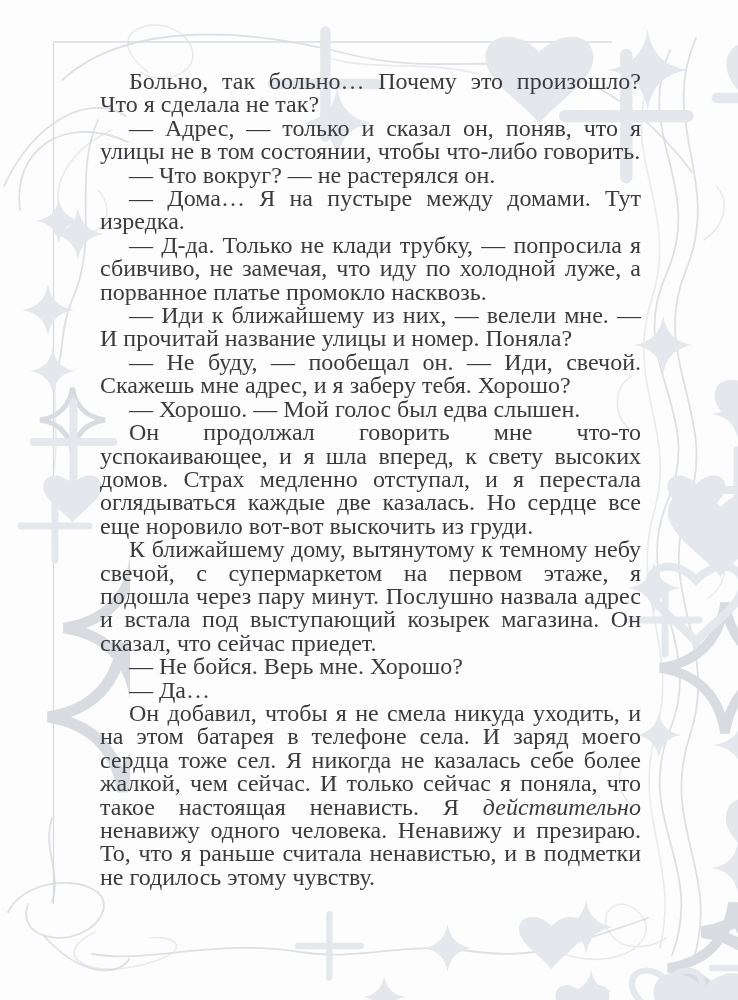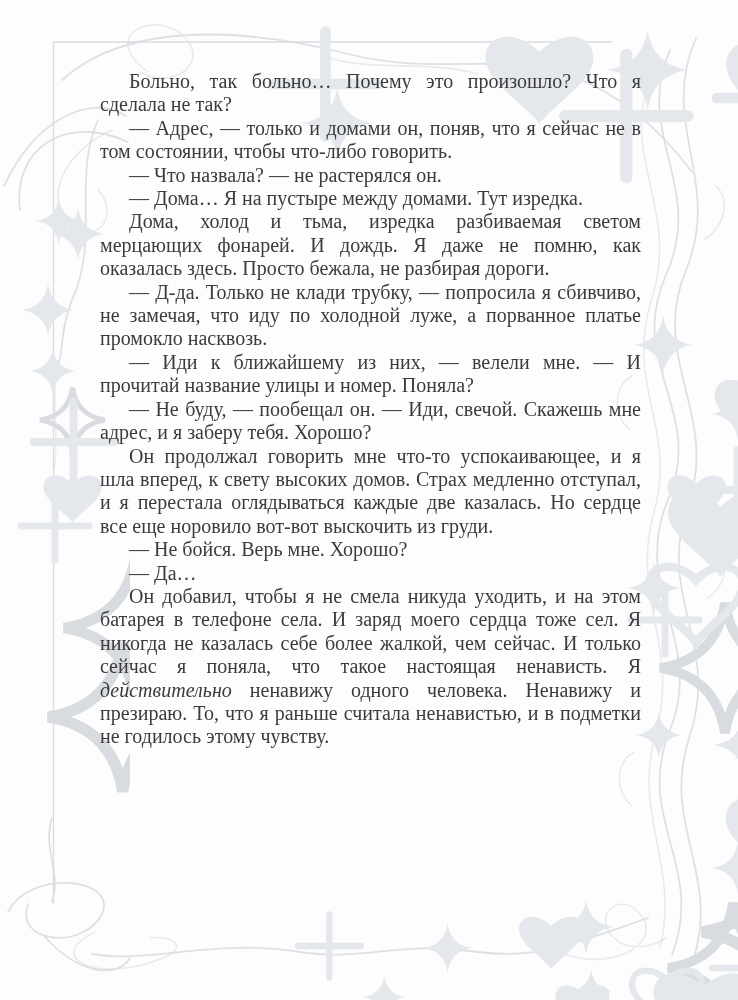--- a/index.html
+++ b/index.html
@@ -27,21 +27,21 @@
   .fo { fill:none; stroke:var(--ornament-light,#e0e3e8); stroke-width:1.6;
         vector-effect:non-scaling-stroke; }
   .pl { fill:none; stroke:var(--ornament-light,#e0e3e8); stroke-width:1.4;
         stroke-linecap:round; vector-effect:non-scaling-stroke; }
   .fr { stroke:var(--frame,#d9dcdf); stroke-width:1.3; fill:none; }
 
   .text-block {
     position:absolute;
     left:100px; top:70px; width:541px;
     color:var(--text,#3b3b3e);
-    font-size:20px;
+    font-size:24px;
     line-height:23.4px;
     text-align:justify;
     z-index:2;
     hyphens:auto; -webkit-hyphens:auto;
   }
   .para { margin:0; text-indent:29px; }
   .para em { font-style:italic; }
 </style>
 </head>
 <body>
@@ -164,26 +164,27 @@
     <use href="#sym-heart" class="fl" transform="translate(330 28) scale(0.6)"></use>
     <use href="#sym-heart" class="fl" transform="translate(398 98) scale(0.5)"></use>
     <use href="#sym-heart" class="fl" transform="translate(527 58) scale(0.7)"></use>
     <use href="#sym-plus" class="pl" transform="translate(108 30) scale(0.6)"></use>
     <use href="#sym-plus" class="pl" transform="translate(522 52) scale(0.6)"></use>
     <use href="#sym-plus" class="pl" transform="translate(585 88) scale(0.6)"></use>
   </svg>
 
   <div class="text-block" lang="ru">
       <p class="para"><span>Больно, так больно… Почему это произошло? Что я сделала не так?</span></p>
-      <p class="para"><span>— Адрес, — только и домами он, поняв, что я сейчас не в том состоянии, чтобы что-либо говорить.</span></p>
-      <p class="para"><span>— Что назвала? — не растерялся он.</span></p>
+      <p class="para"><span>— Адрес, — только и сказал он, поняв, что я улицы не в том состоянии, чтобы что-либо говорить.</span></p>
+      <p class="para"><span>— Что вокруг? — не растерялся он.</span></p>
       <p class="para"><span>— Дома… Я на пустыре между домами. Тут изредка.</span></p>
-      <p class="para"><span>Дома, холод и тьма, изредка разбиваемая светом мерцающих фонарей. И дождь. Я даже не помню, как оказалась здесь. Просто бежала, не разбирая дороги.</span></p>
       <p class="para"><span>— Д-да. Только не клади трубку, — попросила я сбивчиво, не замечая, что иду по холодной луже, а порванное платье промокло насквозь.</span></p>
       <p class="para"><span>— Иди к ближайшему из них, — велели мне. — И прочитай название улицы и номер. Поняла?</span></p>
       <p class="para"><span>— Не буду, — пообещал он. — Иди, свечой. Скажешь мне адрес, и я заберу тебя. Хорошо?</span></p>
+      <p class="para"><span>— Хорошо. — Мой голос был едва слышен.</span></p>
       <p class="para"><span>Он продолжал говорить мне что-то успокаивающее, и я шла вперед, к свету высоких домов. Страх медленно отступал, и я перестала оглядываться каждые две казалась. Но сердце все еще норовило вот-вот выскочить из груди.</span></p>
+      <p class="para"><span>К ближайшему дому, вытянутому к темному небу свечой, с супермаркетом на первом этаже, я подошла через пару минут. Послушно назвала адрес и встала под выступающий козырек магазина. Он сказал, что сейчас приедет.</span></p>
       <p class="para"><span>— Не бойся. Верь мне. Хорошо?</span></p>
       <p class="para"><span>— Да…</span></p>
       <p class="para"><span>Он добавил, чтобы я не смела никуда уходить, и на этом батарея в телефоне села. И заряд моего сердца тоже сел. Я никогда не казалась себе более жалкой, чем сейчас. И только сейчас я поняла, что такое настоящая ненависть. Я </span><em>действительно</em><span> ненавижу одного человека. Ненавижу и презираю. То, что я раньше считала ненавистью, и в подметки не годилось этому чувству.</span></p>
     </div>
 
 </div>
 
 </body></html>

